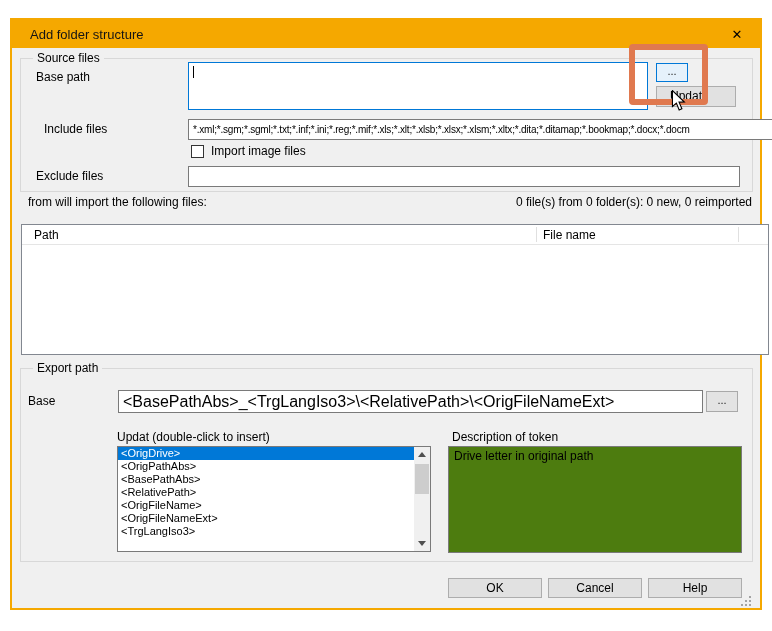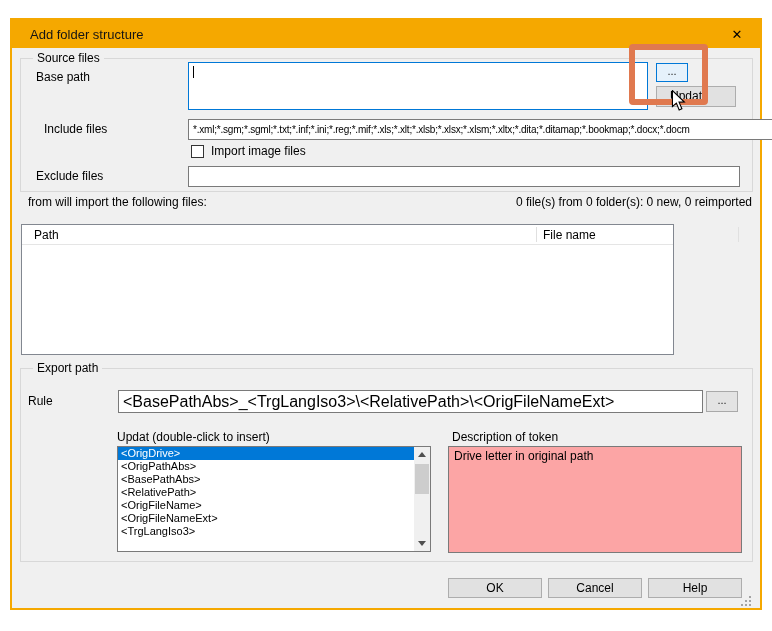--- a/index.html
+++ b/index.html
@@ -67,21 +67,21 @@
     font-size:11px;line-height:10px;padding-bottom:4px;color:#222;
   }
   .checkbox{
     position:absolute;left:179px;top:97px;width:13px;height:13px;
     background:#fff;border:1px solid #333;
   }
   .cb-label{position:absolute;left:199px;top:96px;font-size:12px;}
   .summary-msg{position:absolute;left:16px;top:147px;font-size:12px;}
   .summary-counts{position:absolute;right:8px;top:147px;font-size:12px;}
   .listview{
-    position:absolute;left:9px;top:176px;width:653px;height:131px;
+    position:absolute;left:9px;top:176px;width:748px;height:131px;
     background:#fca5a5;border:1px solid #828790;
   }
   .lv-header{position:relative;height:20px;border-bottom:1px solid #E5E5E5;background:#fff;}
   .lv-col{position:absolute;top:3px;font-size:12px;}
   .lv-col-path{left:12px;}
   .lv-col-filename{left:521px;}
   .lv-divider{position:absolute;top:2px;bottom:2px;width:1px;background:#E0E0E0;}
   .lv-div1{left:514px;}
   .lv-div2{left:716px;}
   .lv-body{position:absolute;left:0;right:0;top:20px;bottom:0;background:#fff;}
@@ -93,21 +93,21 @@
   .lb-item.selected{background:var(--selection);color:#fff;}
   .scrollbar{position:absolute;right:0;top:0;bottom:0;width:16px;background:#F0F0F0;}
   .sb-btn{position:absolute;left:0;width:16px;height:15px;display:flex;align-items:center;justify-content:center;}
   .sb-up{top:0;}
   .sb-down{bottom:0;}
   .tri-up{width:0;height:0;border-left:4px solid transparent;border-right:4px solid transparent;border-bottom:5px solid #505050;}
   .tri-down{width:0;height:0;border-left:4px solid transparent;border-right:4px solid transparent;border-top:5px solid #505050;}
   .sb-thumb{position:absolute;left:1px;top:17px;width:14px;height:30px;background:#CDCDCD;}
   .descbox{
     position:absolute;left:436px;top:398px;width:294px;height:107px;
-    background:#fca5a5;border:1px solid #7A7A7A;padding:2px 5px;font-size:12px;
+    background:#4d7c0f;border:1px solid #7A7A7A;padding:2px 5px;font-size:12px;
   }
   .btn{
     position:absolute;top:530px;width:94px;height:20px;
     background:#E1E1E1;border:1px solid #ADADAD;
     display:flex;align-items:center;justify-content:center;font-size:12px;
   }
   .btn-ok{left:436px;}
   .btn-cancel{left:536px;}
   .btn-help{left:636px;}
   .grip{
@@ -175,21 +175,21 @@
         <span class="lv-col lv-col-filename">File name</span>
         <span class="lv-divider lv-div2"></span>
       </div>
       <div class="lv-body"></div>
     </div>
 
     <div class="groupbox" style="left:8px;top:320px;width:733px;height:194px;">
       <span class="group-label">Export path</span>
     </div>
 
-    <span class="lbl" style="left:16px;top:346px;">Rule</span>
+    <span class="lbl" style="left:16px;top:346px;">Base</span>
     <div class="tb tb-rule">
       <span>&lt;BasePathAbs&gt;_&lt;TrgLangIso3&gt;\&lt;RelativePath&gt;\&lt;OrigFileNameExt&gt;</span>
     </div>
     <div class="btn-browse2">
       <span>...</span>
     </div>
 
     <span class="lbl" style="left:105px;top:382px;">Updat (double-click to insert)</span>
     <div class="listbox">
       <div id="tokens-items">

